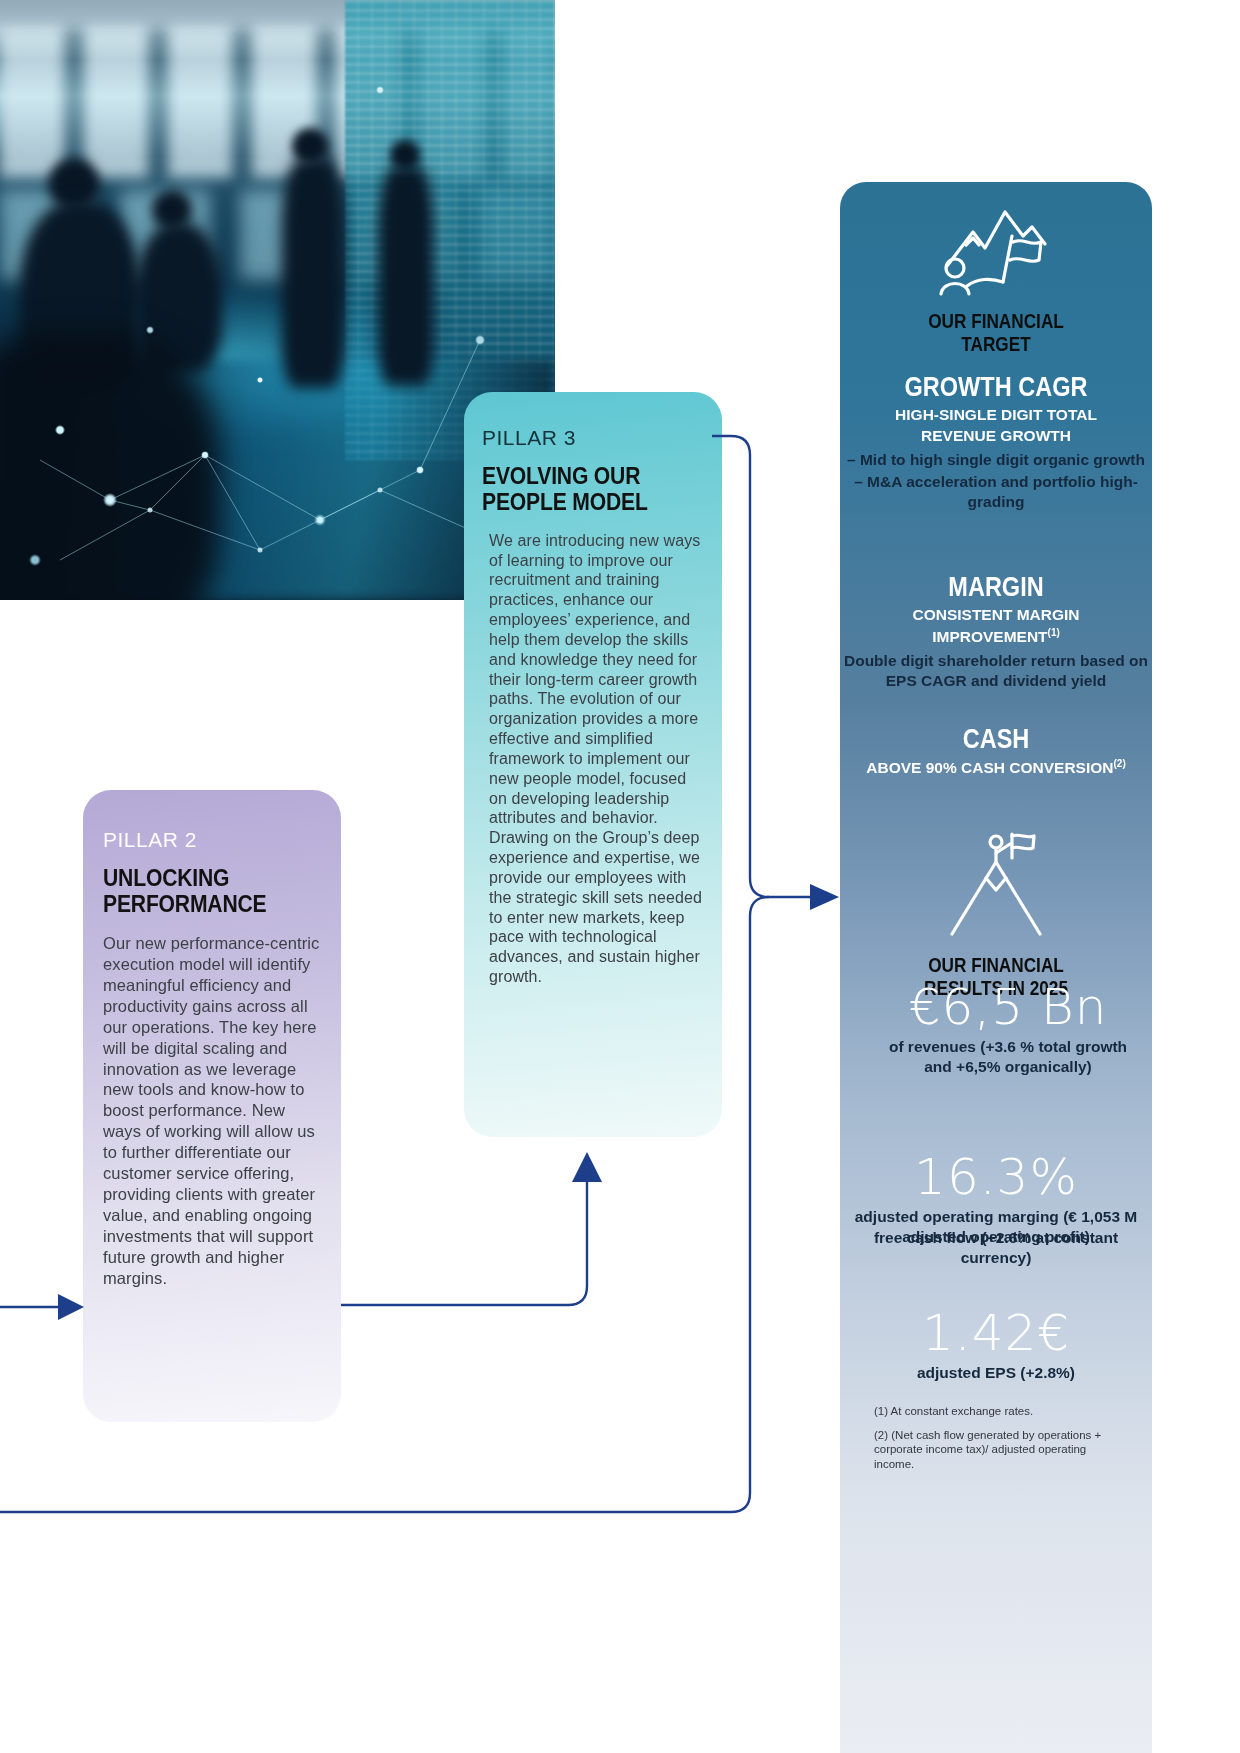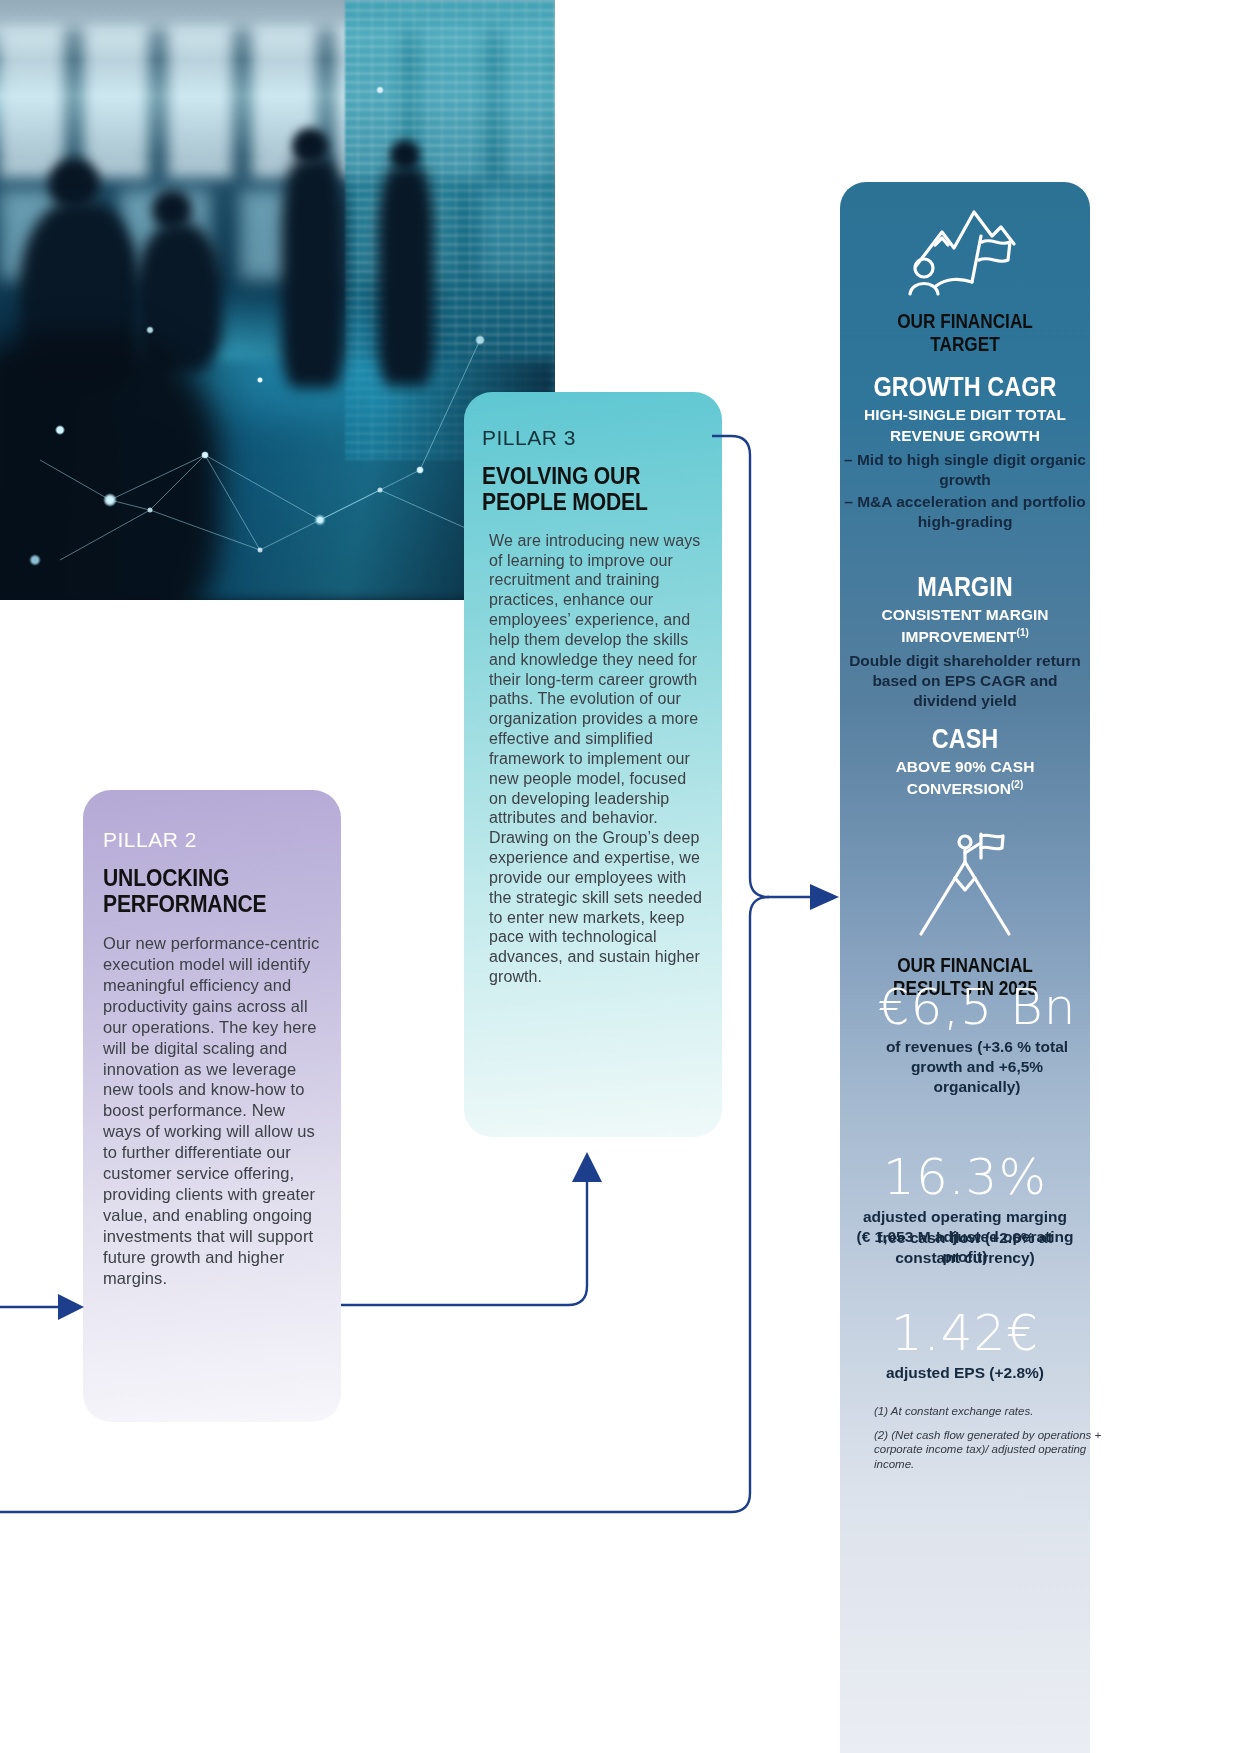--- a/index.html
+++ b/index.html
@@ -48,34 +48,34 @@
     background:linear-gradient(175deg,#5ec7d2 0%,#8fd8dd 34%,#c6ebed 68%,#f0f9f9 100%);}
   .pillar-label{font-size:21px;letter-spacing:.5px;}
   .p2 .pillar-label{color:#ffffff;}
   .p3 .pillar-label{color:#16323b;}
   .pillar-title{margin-top:13px;font-weight:bold;font-size:24px;line-height:1.08;color:#121212;
     transform:scaleX(.88);transform-origin:left;white-space:nowrap;letter-spacing:-.2px;}
   .pillar-body{margin-top:16px;font-size:16.5px;line-height:1.27;color:#3d4147;letter-spacing:.1px;}
   .p3 .pillar-body{font-size:16px;line-height:1.24;margin-left:7px;}
 
   
-  .fin{left:840px;top:182px;width:250px;height:1571px;border-radius:26px 26px 0 0;text-align:center;
+  .fin{left:840px;top:182px;width:312px;height:1571px;border-radius:26px 26px 0 0;text-align:center;
     background:linear-gradient(180deg,#2b7295 0%,#30759a 14%,#567f9f 33%,#7c9ab9 46%,#a3b8cf 58%,#c2cfdf 71%,#dde3ec 84%,#eaedf3 100%);}
   .fin .sec{position:absolute;left:0;right:0;}
   .fin-title{font-weight:bold;font-size:20px;line-height:1.15;color:#0e0e0e;
     transform:scaleX(.86);letter-spacing:0;}
   .big-head{font-weight:bold;font-size:28px;line-height:1.05;color:#ffffff;
     transform:scaleX(.84);letter-spacing:0;}
   .sub-head{margin-top:4px;font-weight:bold;font-size:15.5px;line-height:1.3;color:#ffffff;padding:0 18px;}
   .dark-note{margin-top:4px;font-weight:bold;font-size:15.5px;line-height:1.3;color:#15293f;padding:0 0;}
   .stat-value{font-family:"DejaVu Sans",sans-serif;font-weight:200;font-size:50px;line-height:1.02;
     color:#ffffff;letter-spacing:1px;}
   .stat-cap{margin-top:4px;font-weight:bold;font-size:15.5px;line-height:1.28;color:#15293f;padding:0 14px;}
   .fnotes{position:absolute;left:34px;top:1222px;width:242px;text-align:left;
-    font-size:11.5px;line-height:1.28;color:#33383f;font-style:italic;}
+    font-size:11.5px;line-height:1.28;color:#33383f;}
   .fnote1{margin-bottom:9px;}
   sup.fsup{font-size:10px;font-weight:bold;color:#ffffff;}
 
   
   .connectors{position:absolute;left:0;top:0;z-index:3;pointer-events:none;}
 </style>
 </head>
 <body>
 
 <div class="page">

